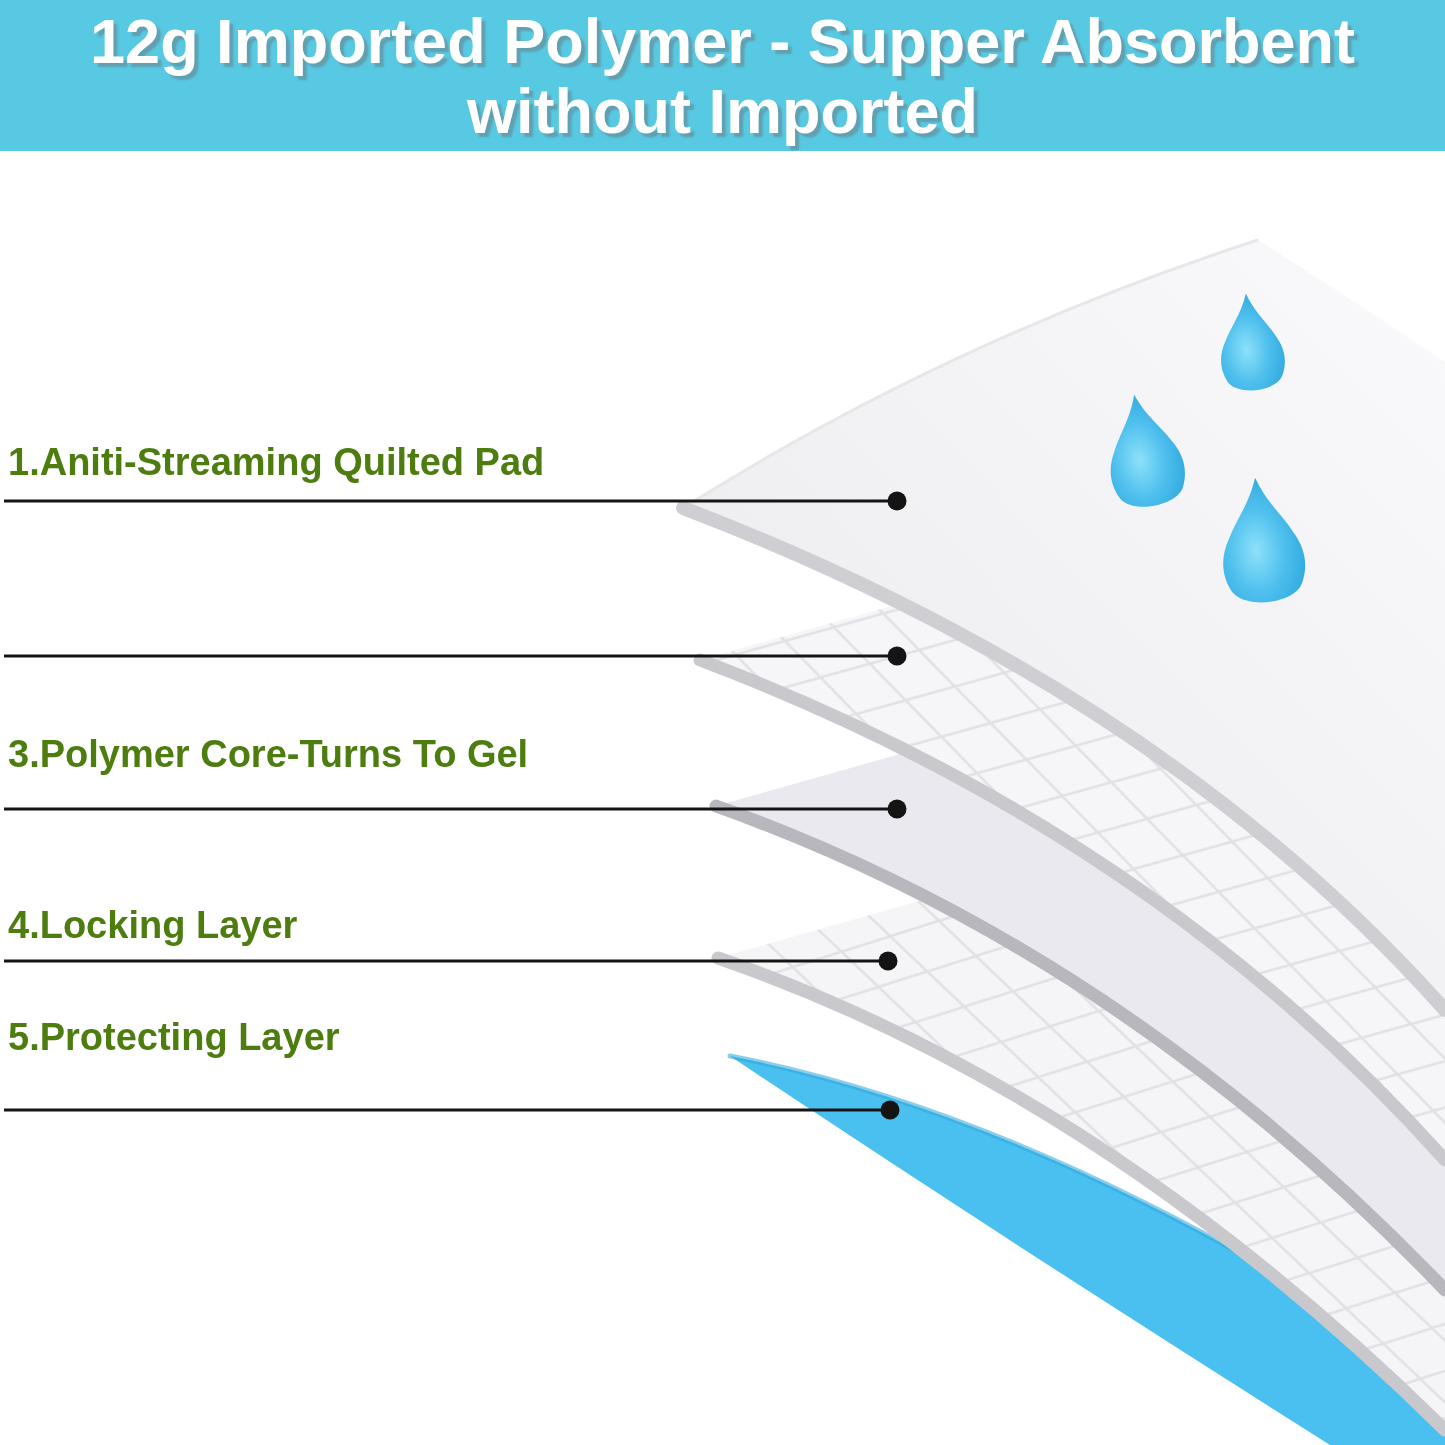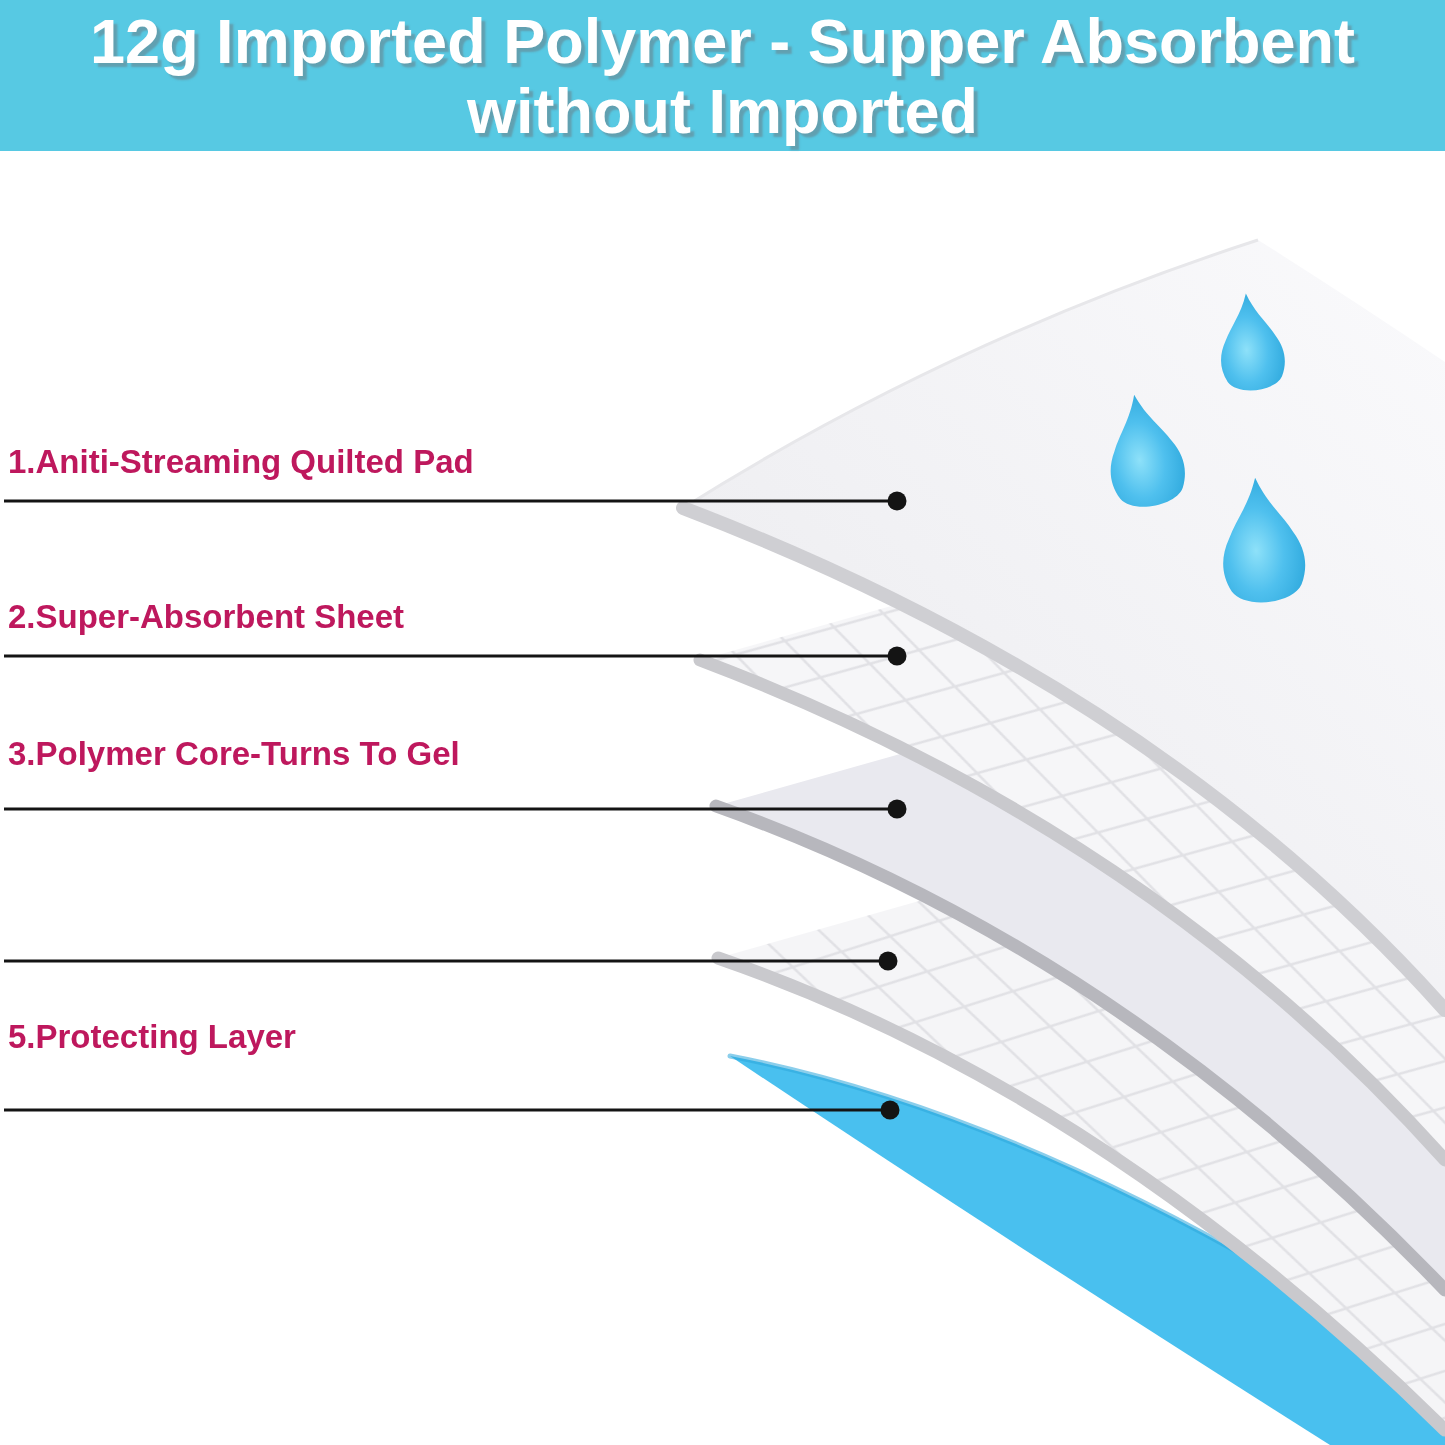--- a/index.html
+++ b/index.html
@@ -45,22 +45,22 @@
     line-height: 70px;
     letter-spacing: 0px;
     text-align: center;
     text-shadow: 4px 4px 2px rgba(105, 125, 135, 0.55);
     white-space: nowrap;
   }
   .layer-label {
     position: absolute;
     left: 8px;
     z-index: 3;
-    color: #be185d;
-    font-size: 33px;
+    color: #4d7c0f;
+    font-size: 38px;
     font-weight: bold;
     line-height: 50px;
     white-space: nowrap;
   }
   .label-1 { top: 437px; }
   .label-2 { top: 592px; }
   .label-3 { top: 729px; }
   .label-4 { top: 900px; }
   .label-5 { top: 1012px; }
 </style>
@@ -128,17 +128,17 @@
       <circle cx="890" cy="1110" r="9.5"></circle>
     </g>
   </svg>
 
   <div class="banner">
     <div class="banner-line">12g Imported Polymer - Supper Absorbent</div>
     <div class="banner-line">without Imported</div>
   </div>
 
   <div class="layer-label label-1">1.Aniti-Streaming Quilted Pad</div>
-  <div class="layer-label label-2">2.Super-Absorbent Sheet</div>
   <div class="layer-label label-3">3.Polymer Core-Turns To Gel</div>
+  <div class="layer-label label-4">4.Locking Layer</div>
   <div class="layer-label label-5">5.Protecting Layer</div>
 
 </div>
 
 </body></html>

